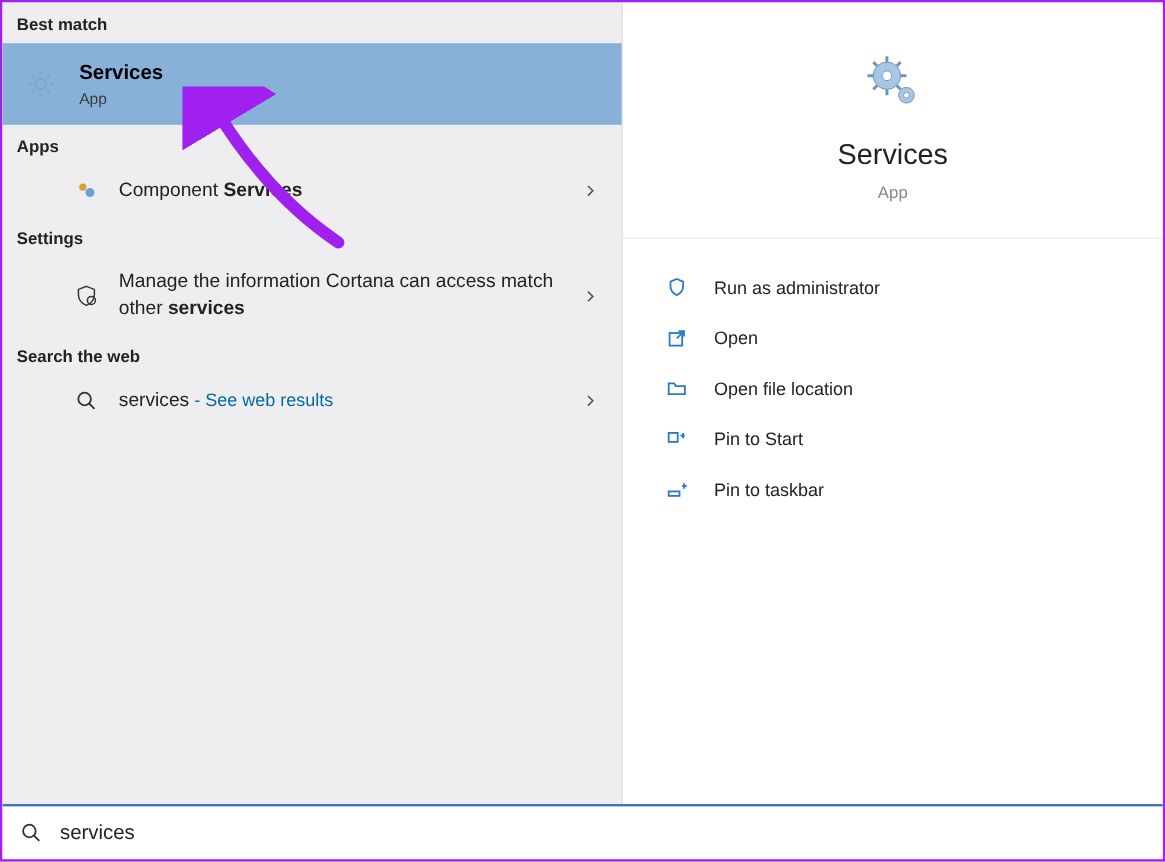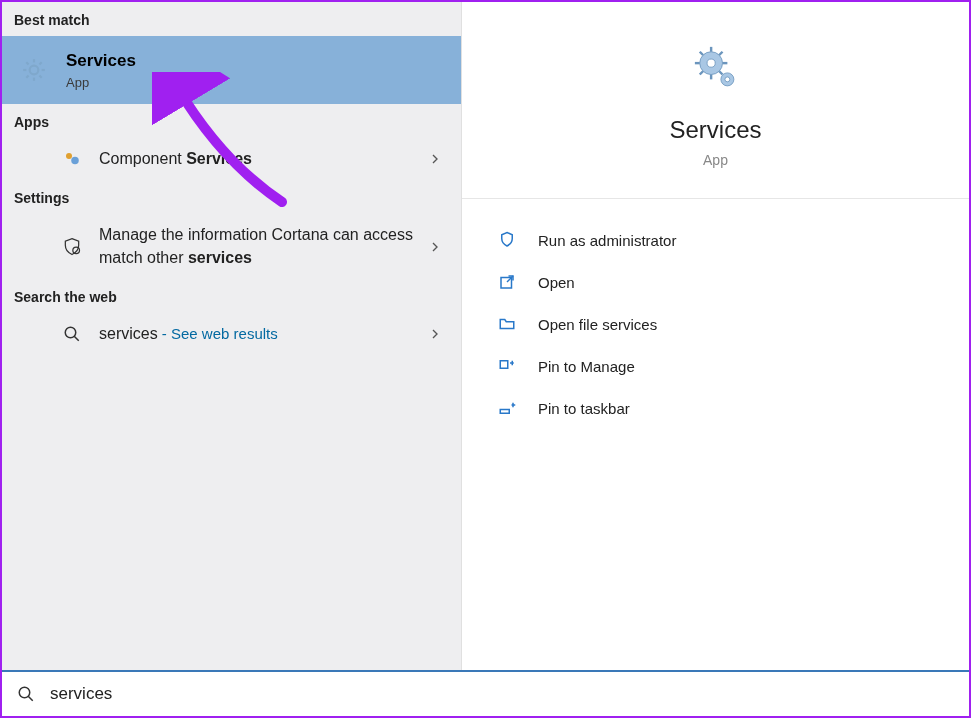--- a/index.html
+++ b/index.html
@@ -10,21 +10,21 @@
     background: #fff;
     position: relative;
     border: 2px solid #a020f0;
     overflow: hidden;
   }
   .main-area {
     display: flex;
     height: 670px;
   }
   .left-panel {
-    width: 460px;
+    width: 517px;
     background: #eeeef0;
     border-right: 1px solid #e0e0e0;
     position: relative;
   }
   .right-panel {
     flex: 1;
     background: #fff;
   }
   .section-header {
     font-size: 14px;
@@ -250,31 +250,31 @@
         </div>
         <span>Open</span>
       </div>
 
       <div class="action-item">
         <div class="action-icon">
           <svg viewBox="0 0 24 24" width="18" height="18">
               <path d="M3 6h6l2 3h10v9H3z" fill="none" stroke="#2978c9" stroke-width="2"></path>
             </svg>
         </div>
-        <span>Open file services</span>
+        <span>Open file location</span>
       </div>
 
       <div class="action-item">
         <div class="action-icon">
           <svg viewBox="0 0 24 24" width="18" height="18">
               <rect x="3" y="5" width="10" height="10" fill="none" stroke="#2978c9" stroke-width="2"></rect>
               <path d="M16 8h5M19 5v6" stroke="#2978c9" stroke-width="2"></path>
             </svg>
         </div>
-        <span>Pin to Manage</span>
+        <span>Pin to Start</span>
       </div>
 
       <div class="action-item">
         <div class="action-icon">
           <svg viewBox="0 0 24 24" width="18" height="18">
               <rect x="3" y="14" width="12" height="5" fill="none" stroke="#2978c9" stroke-width="2"></rect>
               <path d="M18 8h5M20 5v6" stroke="#2978c9" stroke-width="2"></path>
             </svg>
         </div>
         <span>Pin to taskbar</span>

